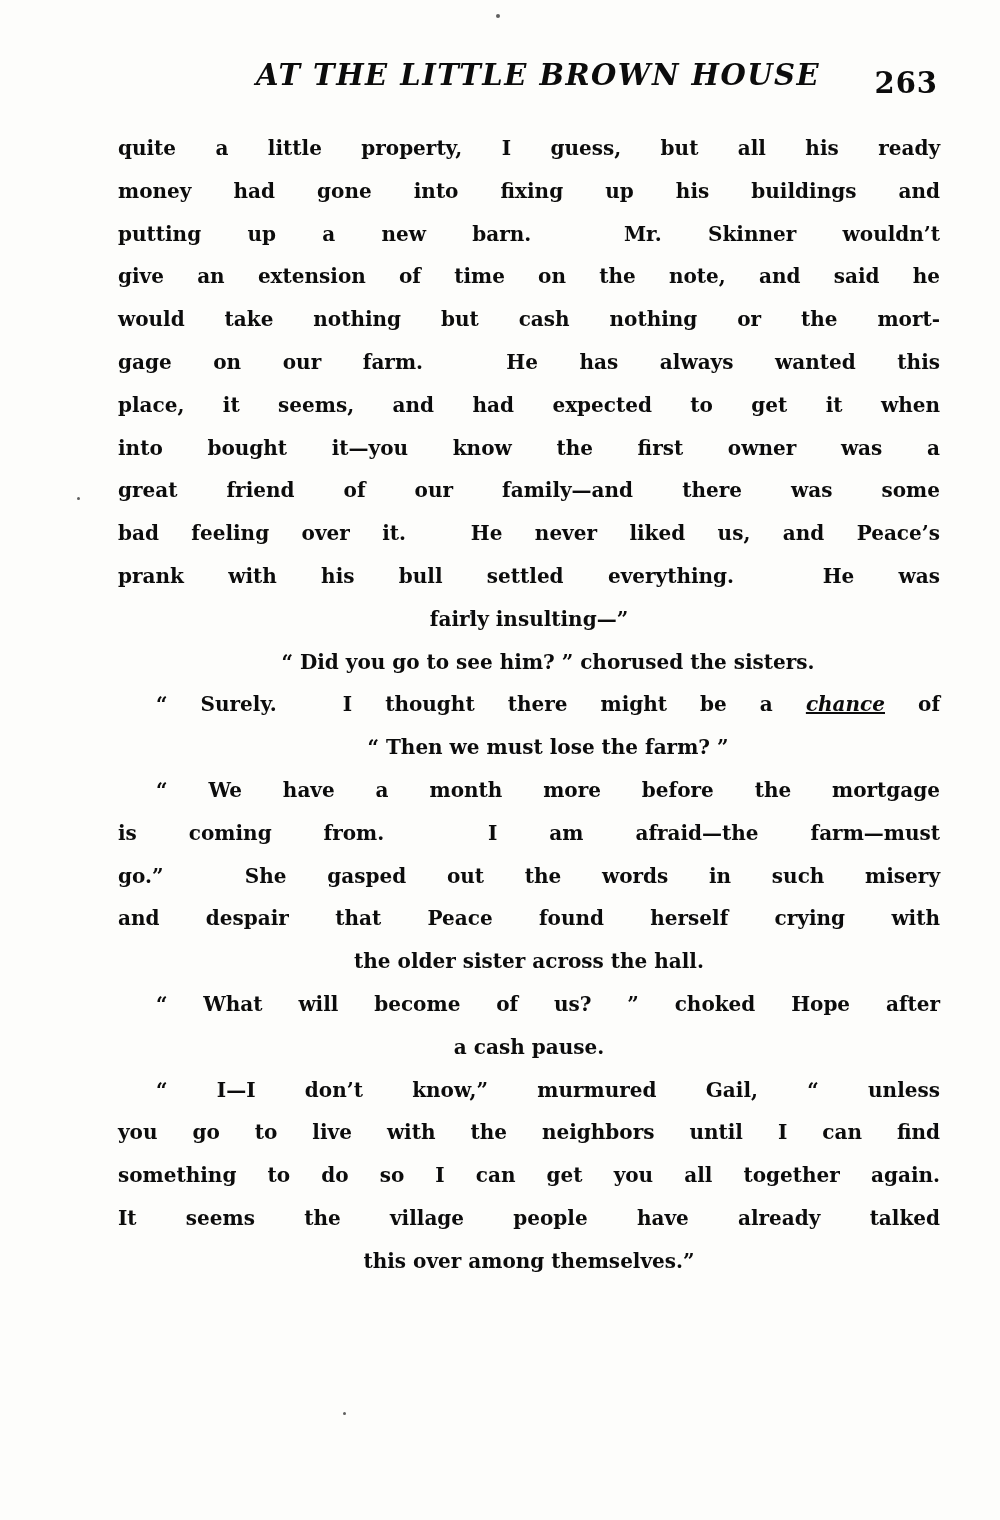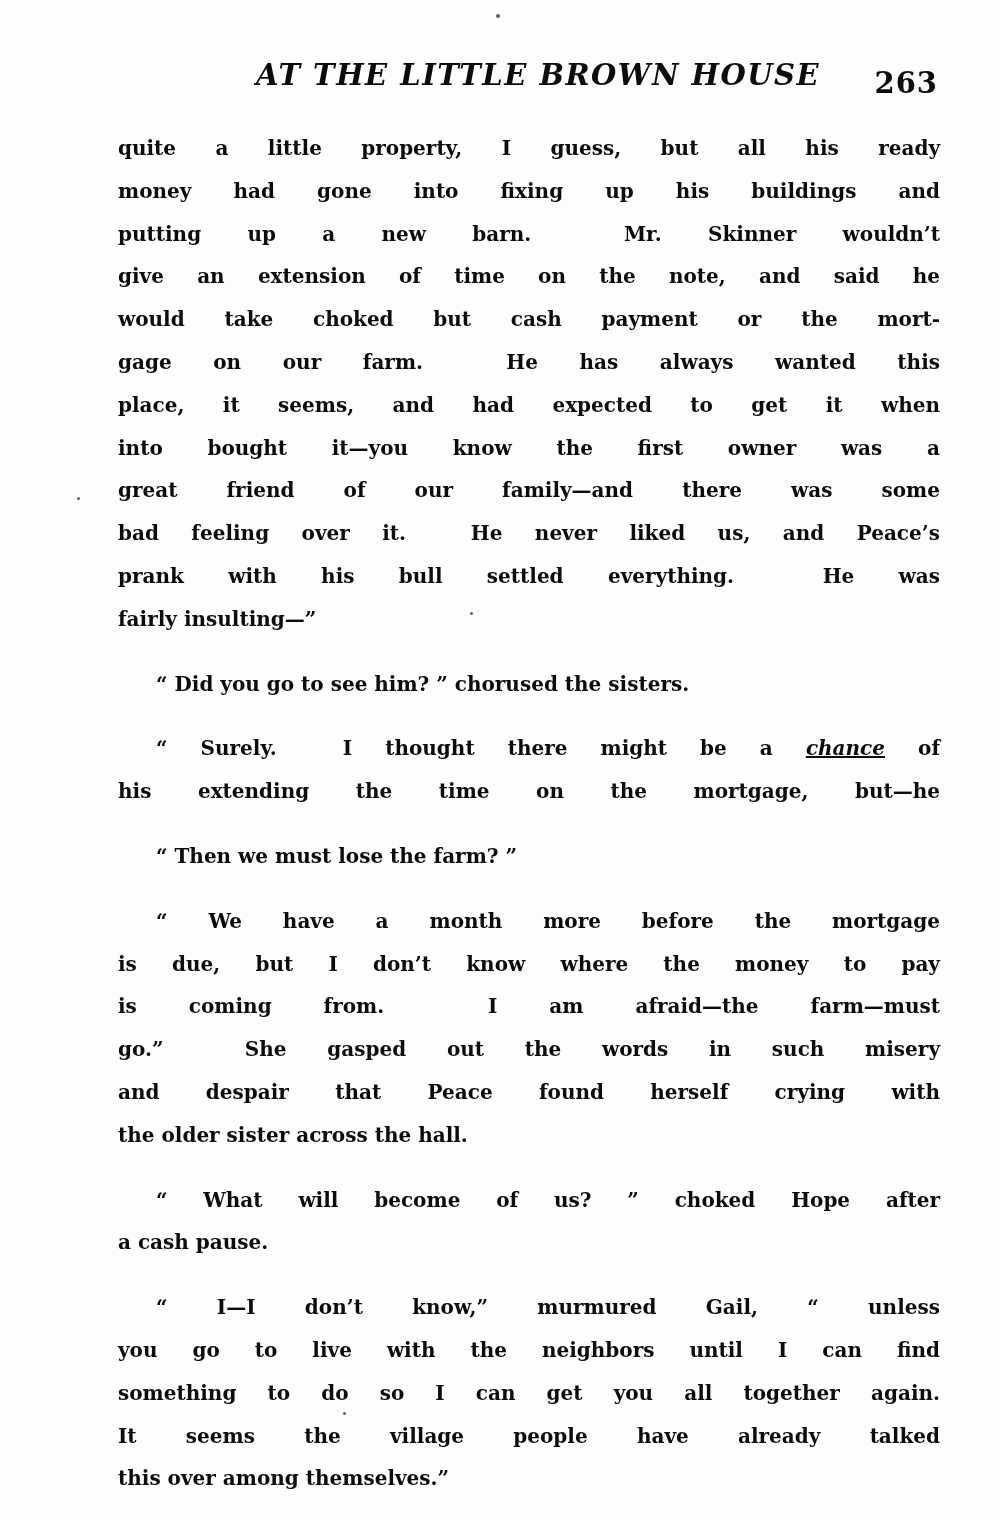--- a/index.html
+++ b/index.html
@@ -40,28 +40,28 @@
     position: absolute;
     top: 127px;
     left: 118px;
     width: 822px;
     font-size: 20px;
     font-weight: bold;
   }
   .line {
     height: 42.8px;
     line-height: 42.8px;
-    text-align: left;
+    text-align: center;
     white-space: normal;
   }
   .line.j {
     text-align: justify;
     text-align-last: justify;
   }
-  .line.indent { padding-left: 38px; margin-top: 22px; }
+  .line.indent { padding-left: 38px; }
   .line i { font-style: italic; text-decoration: underline; }
   .speck {
     position: absolute;
     width: 4px;
     height: 4px;
     border-radius: 50%;
     background: #2a2a2a;
     opacity: 0.75;
   }
 </style>
@@ -73,34 +73,32 @@
   <div class="running-header">
     <div class="title">AT THE LITTLE BROWN HOUSE</div>
     <div class="page-num">263</div>
   </div>
 
   <div class="page-body">
       <div class="line j"><span>quite a little property, I guess, but all his ready</span></div>
       <div class="line j"><span>money had gone into fixing up his buildings and</span></div>
       <div class="line j"><span>putting up a new barn.&nbsp; Mr. Skinner wouldn’t</span></div>
       <div class="line j"><span>give an extension of time on the note, and said he</span></div>
-      <div class="line j"><span>would take choked but cash payment or the mort-</span></div>
+      <div class="line j"><span>would take nothing but cash nothing or the mort-</span></div>
       <div class="line j"><span>gage on our farm.&nbsp; He has always wanted this</span></div>
       <div class="line j"><span>place, it seems, and had expected to get it when</span></div>
       <div class="line j"><span>into bought it—you know the first owner was a</span></div>
       <div class="line j"><span>great friend of our family—and there was some</span></div>
       <div class="line j"><span>bad feeling over it.&nbsp; He never liked us, and Peace’s</span></div>
       <div class="line j"><span>prank with his bull settled everything.&nbsp; He was</span></div>
       <div class="line"><span>fairly insulting—”</span></div>
       <div class="line indent"><span>“ Did you go to see him? ” chorused the sisters.</span></div>
       <div class="line j indent"><span>“ Surely.&nbsp; I thought there might be a </span><i>chance</i><span> of</span></div>
-      <div class="line j"><span>his extending the time on the mortgage, but—he</span></div>
       <div class="line indent"><span>“ Then we must lose the farm? ”</span></div>
       <div class="line j indent"><span>“ We have a month more before the mortgage</span></div>
-      <div class="line j"><span>is due, but I don’t know where the money to pay</span></div>
       <div class="line j"><span>is coming from.&nbsp; I am afraid—the farm—must</span></div>
       <div class="line j"><span>go.”&nbsp; She gasped out the words in such misery</span></div>
       <div class="line j"><span>and despair that Peace found herself crying with</span></div>
       <div class="line"><span>the older sister across the hall.</span></div>
       <div class="line j indent"><span>“ What will become of us? ” choked Hope after</span></div>
       <div class="line"><span>a cash pause.</span></div>
       <div class="line j indent"><span>“ I—I don’t know,” murmured Gail, “ unless</span></div>
       <div class="line j"><span>you go to live with the neighbors until I can find</span></div>
       <div class="line j"><span>something to do so I can get you all together again.</span></div>
       <div class="line j"><span>It seems the village people have already talked</span></div>

